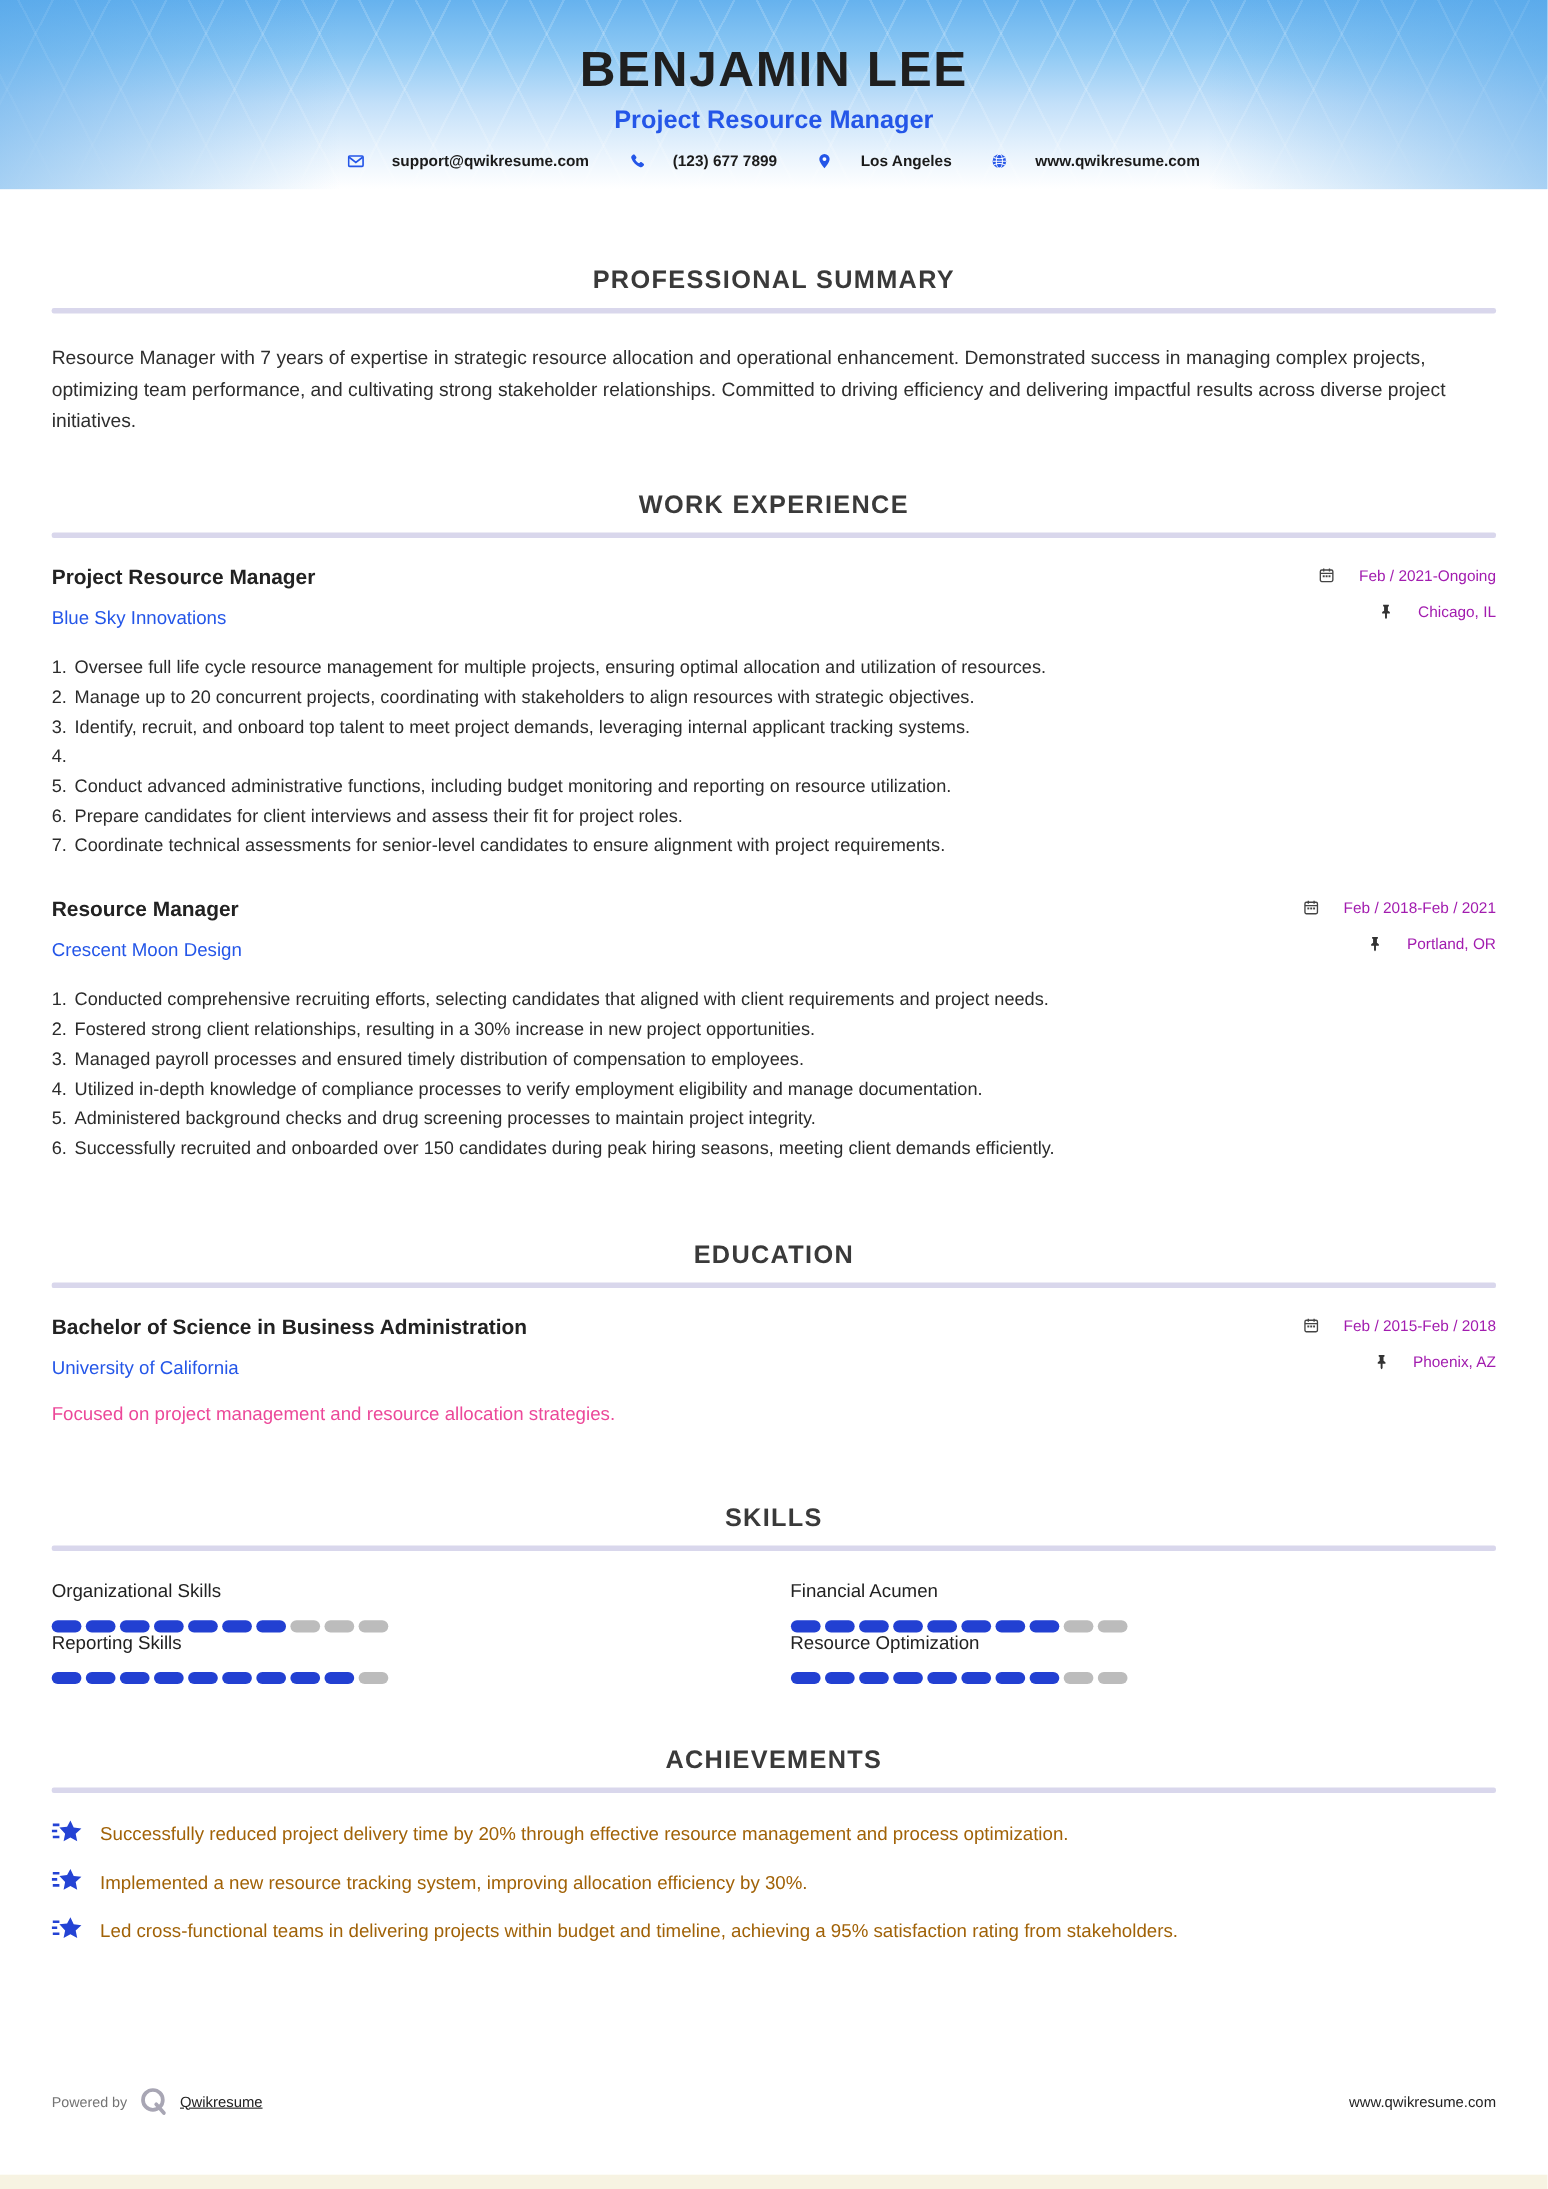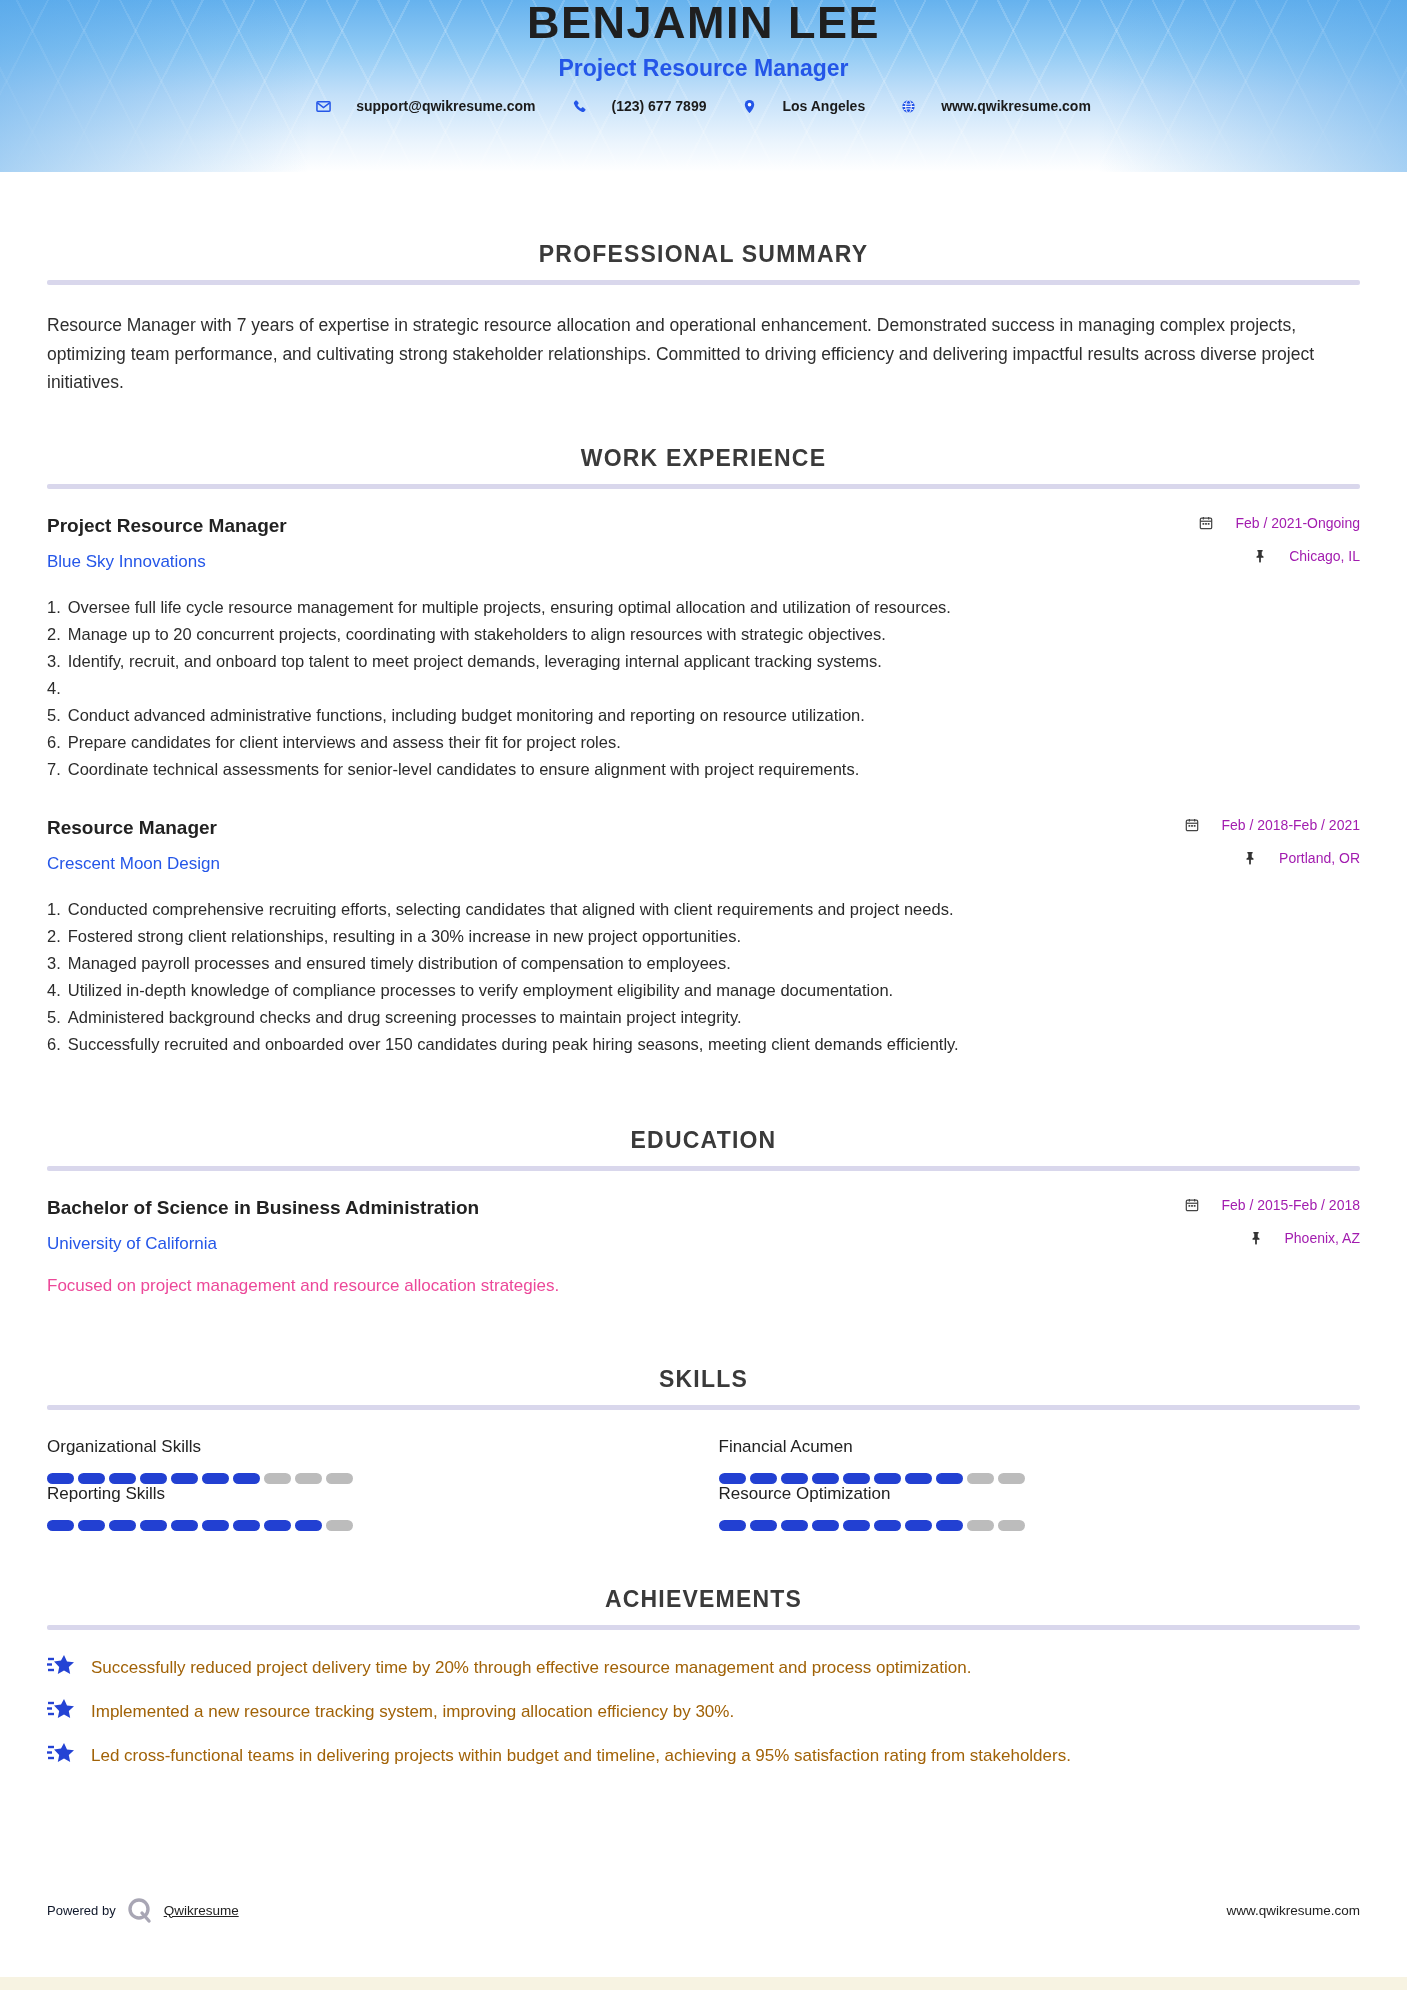--- a/index.html
+++ b/index.html
@@ -4,21 +4,21 @@
 <style>
   * { margin:0; padding:0; box-sizing:border-box; }
   html,body { background:#ffffff; }
   body {
     width:1407px; height:1990px; position:relative; margin:0 auto;
     font-family:"Liberation Sans", sans-serif; color:#2b2b2b; overflow:hidden;
   }
 
   
   .header {
-    position:relative; height:172px; text-align:center; 
+    position:relative; height:172px; text-align:center; padding-top:40px;
     background:
       linear-gradient(90deg, rgba(80,163,232,.50) 0%, rgba(130,195,243,0) 22%, rgba(130,195,243,0) 78%, rgba(80,163,232,.50) 100%),
       repeating-linear-gradient(63deg, rgba(255,255,255,.16) 0 2px, rgba(255,255,255,0) 2px 46px),
       repeating-linear-gradient(-63deg, rgba(255,255,255,.16) 0 2px, rgba(255,255,255,0) 2px 46px),
       linear-gradient(180deg, #66b2ee 0%, #8ec9f4 28%, #c3e0f9 55%, #eaf4fd 82%, #ffffff 100%);
   }
   .name { font-size:45px; line-height:46px; font-weight:700; letter-spacing:1.5px; color:#1f1f1f; }
   .subtitle { margin-top:9px; font-size:23px; font-weight:700; color:#2456e8; }
   .contact-row {
     margin-top:16px; display:flex; justify-content:center; align-items:center; gap:36px;
@@ -70,21 +70,21 @@
   .achievement:first-of-type { margin-top:0; }
   .ach-icon svg { width:30px; height:25px; display:block; margin-top:-1px; }
   .ach-text { font-size:17px; line-height:27px; color:#a16207; max-width:1230px; }
 
   
   .footer {
     position:absolute; left:47px; right:47px; top:1896px;
     display:flex; justify-content:space-between; align-items:center;
   }
   .footer-left { display:flex; align-items:center; gap:10px; }
-  .powered-by { font-size:13px; color:#0f172a; }
+  .powered-by { font-size:13px; color:#737373; }
   .q-logo svg { width:28px; height:28px; display:block; }
   .brand-link { font-size:13.5px; color:#222; text-decoration:underline; cursor:pointer; }
   .footer-url { font-size:13.5px; color:#222; }
   .bottom-strip { position:absolute; left:0; bottom:0; width:100%; height:13px; background:#f7f3e2; }
 </style>
 </head>
 <body>
 
 <div class="header">
   <div class="name">BENJAMIN LEE</div>

